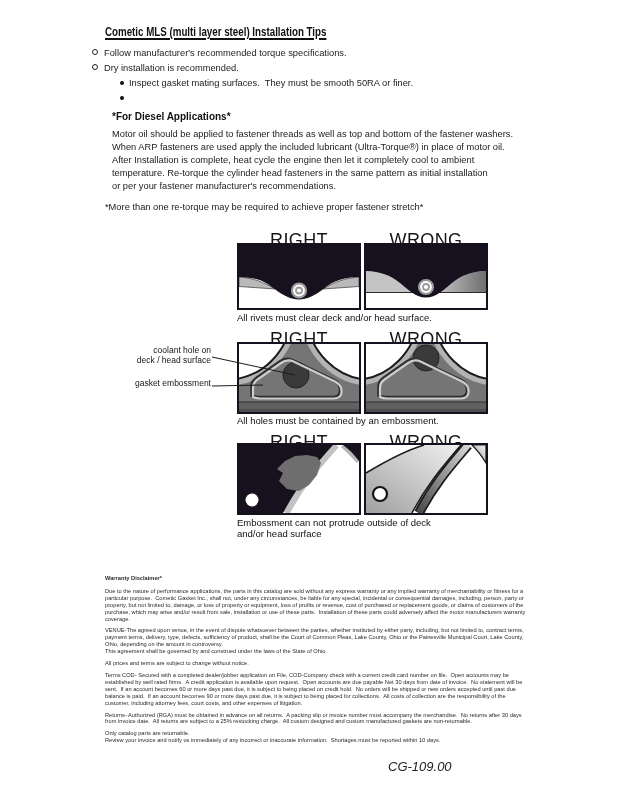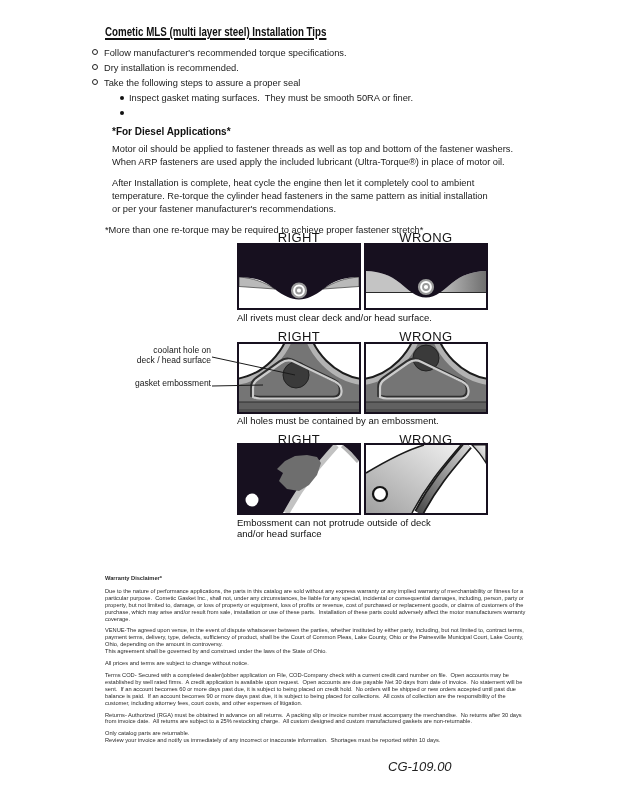--- a/index.html
+++ b/index.html
@@ -22,21 +22,21 @@
   .sub-row { margin-left:30px; white-space:pre-wrap; }
   .bullet-f { display:inline-block; width:4px; height:4px; background:#111;
     border-radius:50%; margin:0 5px 1px 0; }
   .sec-head { margin:4px 0 0 22px; font-size:10px; font-weight:bold; line-height:13px; color:#111; }
   .para { margin:5px 0 0 15px; font-size:9.3px; line-height:13px; }
   .para div { white-space:pre-wrap;padding-left:7px; }
   .note { margin:8px 0 0 15px; font-size:9.3px; line-height:13px; white-space:pre-wrap; }
 
   
   .diagrams { position:absolute; left:105px; top:228px; width:420px; height:315px; }
-  .dg-label { position:absolute; width:124px; text-align:center; font-size:13px;
+  .dg-label { position:absolute; width:124px; text-align:center; font-size:18px;
     letter-spacing:.4px; color:#161616; }
   .panel { position:absolute; width:124px; }
   .panel svg { display:block; }
   .caption { position:absolute; font-size:9.5px; line-height:11px; color:#101010; }
   .anno { position:absolute; right:314px; text-align:right; font-size:8.5px;
     line-height:10px; color:#161616; white-space:nowrap; }
   .leader { position:absolute; left:0; top:0; pointer-events:none; }
 
   
   .legal { position:absolute; left:105px; top:575px; width:424px; font-size:5.7px;
@@ -48,32 +48,31 @@
 </style>
 </head>
 <body>
 
 <div class="content">
   <div class="title">Cometic MLS (multi layer steel) Installation Tips</div>
 
   <div class="bullets">
     <div class="b-row"><span class="bullet-o"></span><span>Follow manufacturer's recommended torque specifications.</span></div>
     <div class="b-row"><span class="bullet-o"></span><span>Dry installation is recommended.</span></div>
-    <div class="b-row"><span class="bullet-o"></span><span>Take the following steps to assure a proper seal</span></div>
     <div class="sub-row"><span class="bullet-f"></span><span>Inspect gasket mating surfaces.  They must be smooth 50RA or finer.</span></div>
     <div class="sub-row"><span class="bullet-f"></span></div>
   </div>
 
   <div class="sec-head">*For Diesel Applications*</div>
 
   <div class="para">
     <div>Motor oil should be applied to fastener threads as well as top and bottom of the fastener washers.</div>
     <div>When ARP fasteners are used apply the included lubricant (Ultra-Torque®) in place of motor oil.</div>
   </div>
-  <div class="para" style="margin-top:8px">
+  <div class="para" style="margin-top:0">
     <div>After Installation is complete, heat cycle the engine then let it completely cool to ambient</div>
     <div>temperature. Re-torque the cylinder head fasteners in the same pattern as initial installation</div>
     <div>or per your fastener manufacturer's recommendations.</div>
   </div>
   <div class="note">*More than one re-torque may be required to achieve proper fastener stretch*</div>
 </div>
 
 <div class="diagrams">
 
   <div class="dg-label" style="left:132px; top:2px">RIGHT</div>

